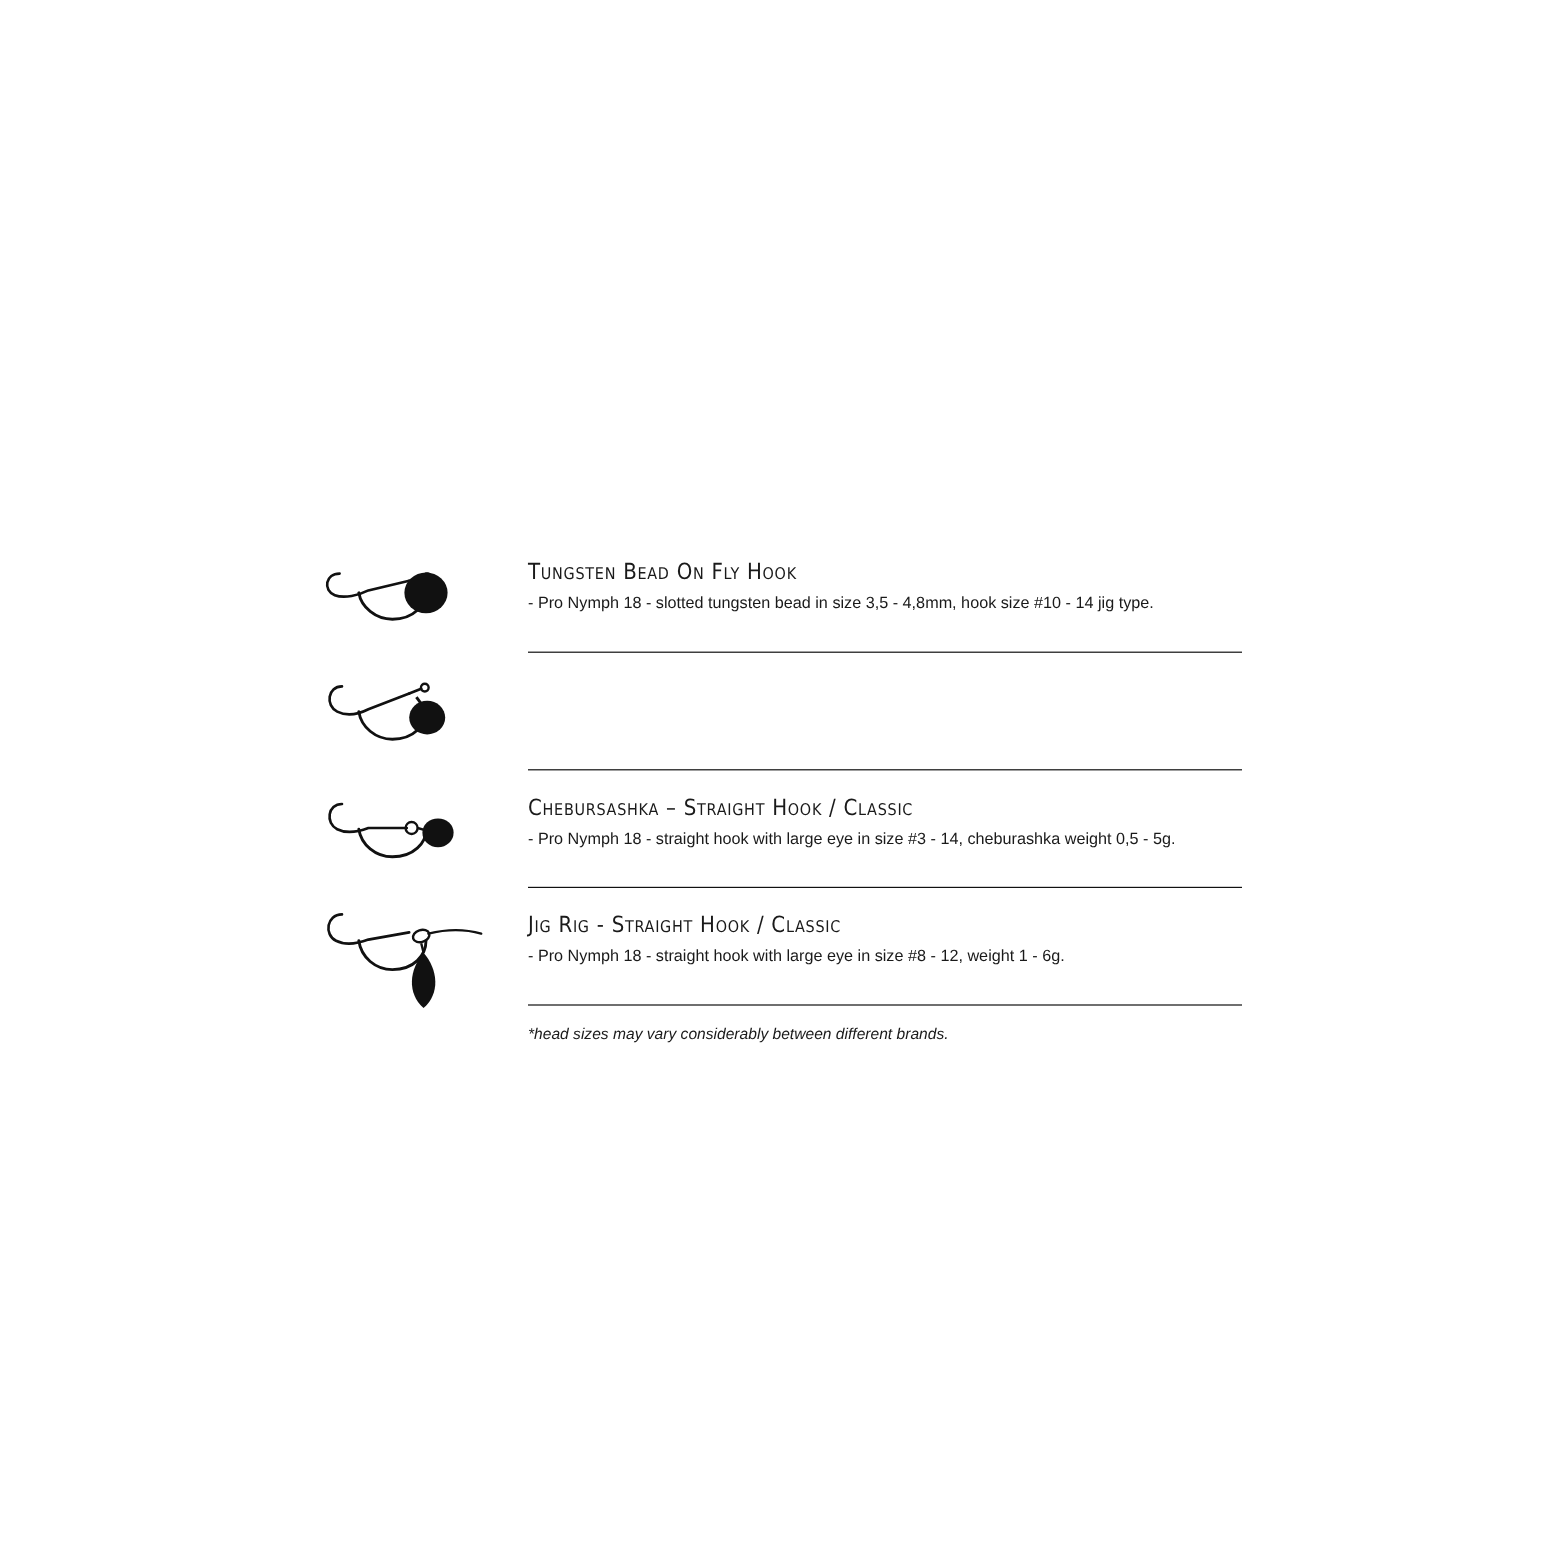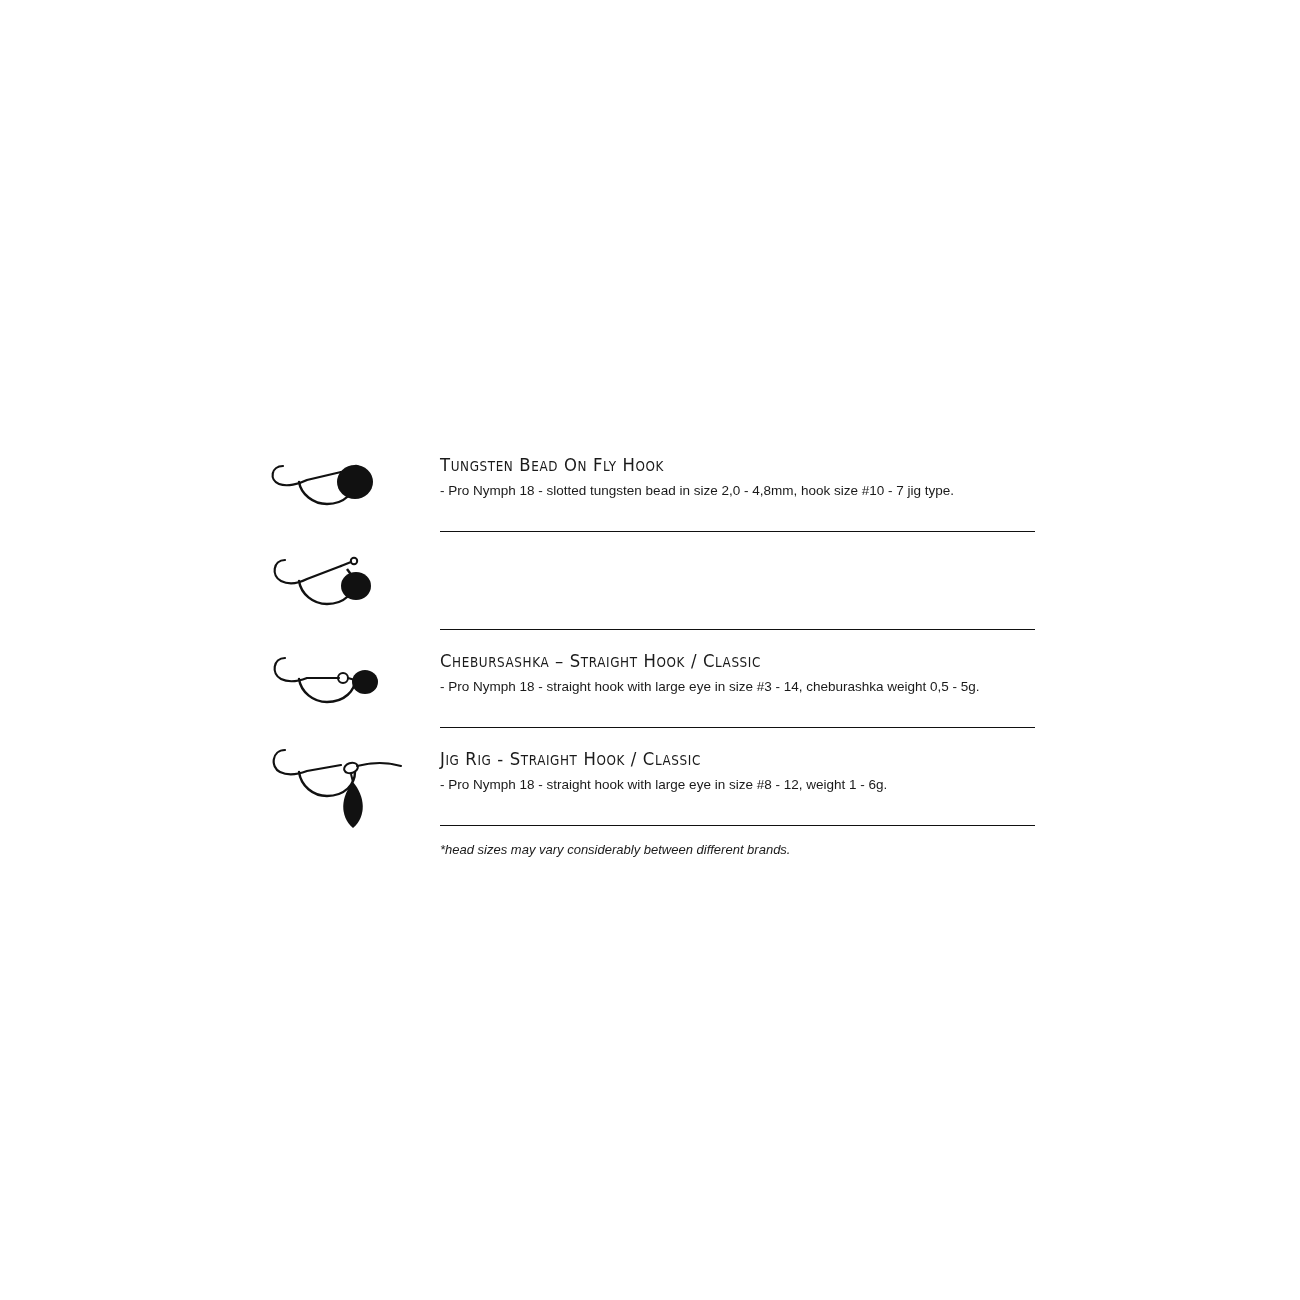--- a/index.html
+++ b/index.html
@@ -12,21 +12,21 @@
     height: 1300px;
     position: relative;
     font-family: "Liberation Sans", sans-serif;
     color: #1a1a1a;
     overflow: hidden;
   }
 
   #sheet {
     position: absolute;
     left: 0;
-    top: 4px;
+    top: 16px;
     width: 1300px;
     height: 944px;
   }
 
   .rows {
     position: absolute;
     left: 255px;
     top: 440px;
     width: 790px;
   }
@@ -113,21 +113,21 @@
         <svg width="185" height="98" viewBox="0 0 185 98">
           <path d="M28 22 C16 22, 14 36, 24 40 C32 43, 44 40, 52 36 L86 28" fill="none" stroke="#111" stroke-width="2.2" stroke-linecap="round"></path>
           <path d="M86 28 L98 26" fill="none" stroke="#111" stroke-width="2.2" stroke-linecap="round"></path>
           <circle cx="101" cy="25" r="3.2" fill="none" stroke="#111" stroke-width="2"></circle>
           <path d="M44 38 C46 50, 58 60, 72 60 C90 60, 100 48, 100 36" fill="none" stroke="#111" stroke-width="2.4" stroke-linecap="round"></path>
           <ellipse cx="100" cy="38" rx="18" ry="17" fill="#111"></ellipse>
         </svg>
       </div>
       <div class="txt">
         <div class="head">Tungsten bead on fly hook</div>
-        <div class="desc"><span>- </span><b>Pro Nymph 18</b><span> - slotted tungsten bead in size 2,0 - 4,8mm, hook size #10 - 7 jig type.</span></div>
+        <div class="desc"><span>- </span><b>Pro Nymph 18</b><span> - slotted tungsten bead in size 3,5 - 4,8mm, hook size #10 - 14 jig type.</span></div>
       </div>
       <div class="rule"></div>
     </div>
 
     <div class="row">
       <div class="fig">
         <svg width="185" height="98" viewBox="0 0 185 98">
           <path d="M30 18 C18 18, 16 34, 26 39 C34 43, 44 41, 52 37 L86 24" fill="none" stroke="#111" stroke-width="2.2" stroke-linecap="round"></path>
           <path d="M86 24 L96 20" fill="none" stroke="#111" stroke-width="2.2" stroke-linecap="round"></path>
           <circle cx="99" cy="19" r="3.2" fill="none" stroke="#111" stroke-width="2"></circle>

